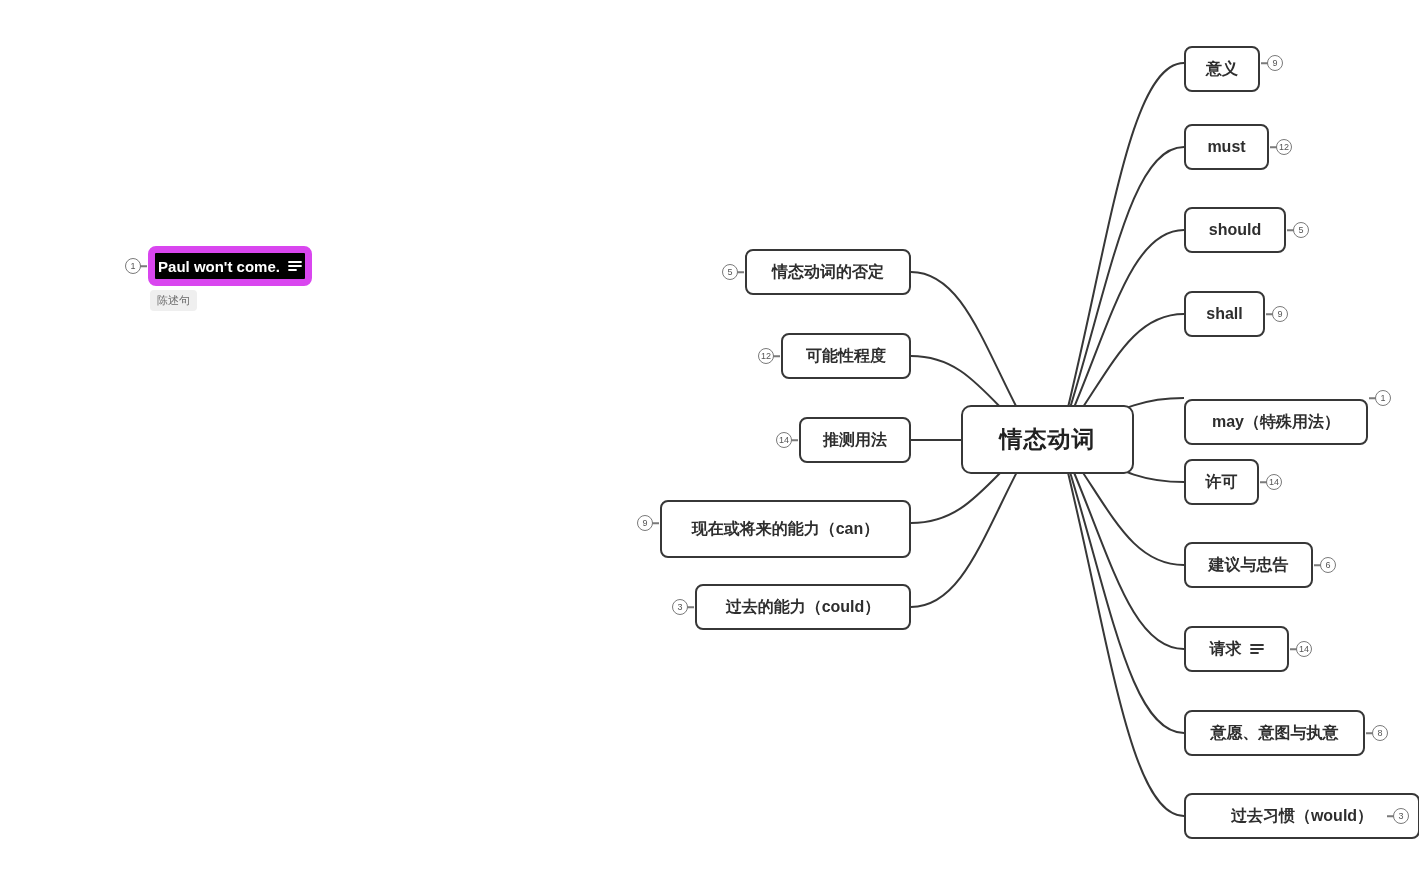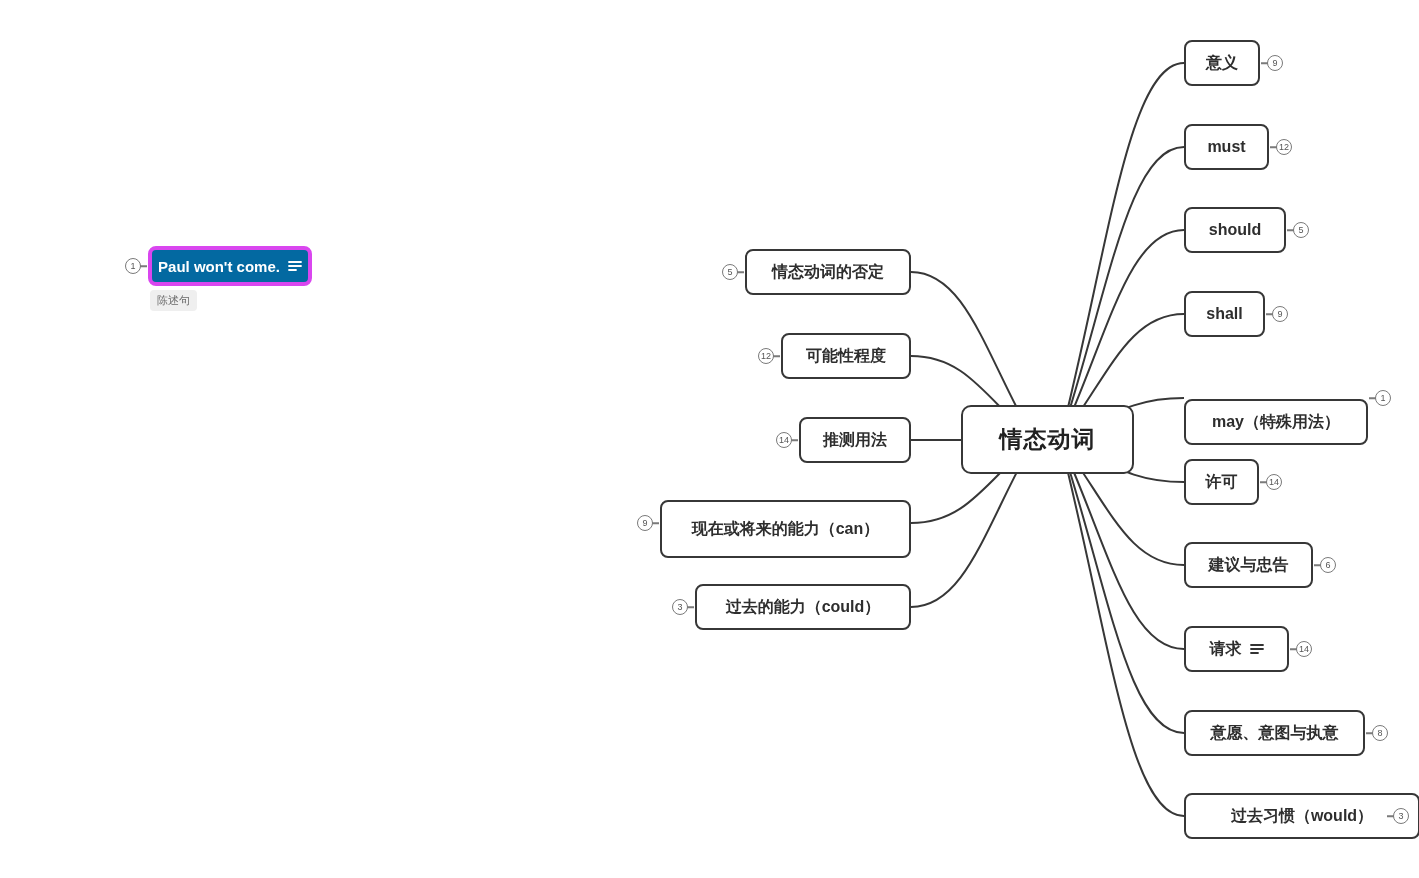--- a/index.html
+++ b/index.html
@@ -28,22 +28,22 @@
     z-index:1;
     cursor:default;
   }
   .node.central{
     border-radius:10px;
     font-size:23px;font-weight:700;
     letter-spacing:1px;
     color:#222;
   }
   .node.floating{
-    background:#0369a1;
-    border:4px solid #d946ef;
+    background:#000000;
+    border:7px solid #d946ef;
     color:#ffffff;
     font-size:15px;font-weight:600;
   }
   .badge{
     position:absolute;
     box-sizing:border-box;
     width:16px;height:16px;
     border:1px solid #7a7a7a;
     border-radius:50%;
     background:#ffffff;
@@ -128,21 +128,21 @@
     <span>9</span>
   </div>
 
 <div class="node" style="left:695px;top:584px;width:216px;height:46px;">
   <span>过去的能力（could）</span>
 </div>
 <div class="badge badge-left" style="left:672px;top:599px;">
     <span>3</span>
   </div>
 
-<div class="node" style="left:1184px;top:40px;width:76px;height:46px;">
+<div class="node" style="left:1184px;top:46px;width:76px;height:46px;">
   <span>意义</span>
 </div>
 <div class="badge badge-right" style="left:1267px;top:55px;">
     <span>9</span>
   </div>
 
 <div class="node" style="left:1184px;top:124px;width:85px;height:46px;">
   <span>must</span>
 </div>
 <div class="badge badge-right" style="left:1276px;top:139px;">

